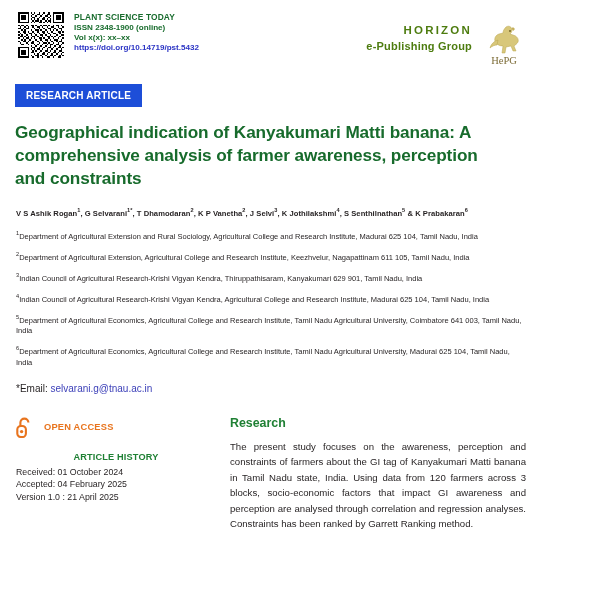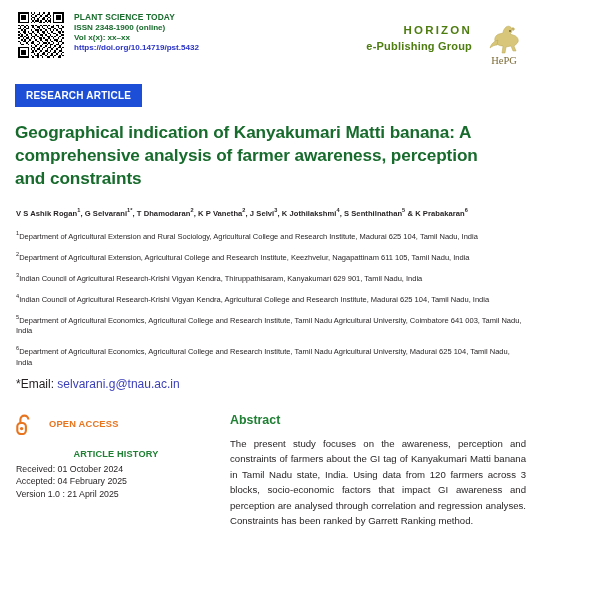--- a/index.html
+++ b/index.html
@@ -137,23 +137,23 @@
   }
   .affiliation {
     font-size: 7.5px;
     line-height: 1.45;
     margin-bottom: 7.5px;
     color: #231f20;
   }
   .affiliation sup { font-size: 5.6px; }
 
   .email-line {
-    margin-top: 8px;
+    margin-top: 14px;
     padding-left: 2px;
-    font-size: 12px;
+    font-size: 10px;
     color: #231f20;
   }
   .email-link { color: #3b3fb8; }
 
   
   .lower {
     display: flex;
     margin-top: 22px;
     padding-left: 2px;
   }
@@ -163,21 +163,21 @@
   }
   .col-right {
     flex: 1 1 auto;
     padding-left: 14px;
     padding-right: 4px;
   }
 
   .oa-row {
     display: flex;
     align-items: center;
-    gap: 16px;
+    gap: 11px;
   }
   .oa-icon { width: 17px; height: 22px; flex: 0 0 17px; }
   .oa-label {
     color: #e8741e;
     font-weight: bold;
     font-size: 9.3px;
     letter-spacing: 0.2px;
   }
 
   .history-title {
@@ -522,19 +522,19 @@
 
       <div class="history-title">ARTICLE HISTORY</div>
       <div class="history-list">
         <div>Received: 01 October 2024</div>
         <div>Accepted: 04 February 2025</div>
         <div>Version 1.0 : 21 April 2025</div>
       </div>
     </div>
 
     <div class="col-right">
-      <div class="abstract-title">Abstract</div>
+      <div class="abstract-title">Research</div>
       <div class="abstract-body">The present study focuses on the awareness, perception and constraints of farmers about the GI tag of Kanyakumari Matti banana in Tamil Nadu state, India. Using data from 120 farmers across 3 blocks, socio-economic factors that impact GI awareness and perception are analysed through correlation and regression analyses. Constraints has been ranked by Garrett Ranking method.</div>
     </div>
 
   </div>
 
 </div>
 
 </body></html>

